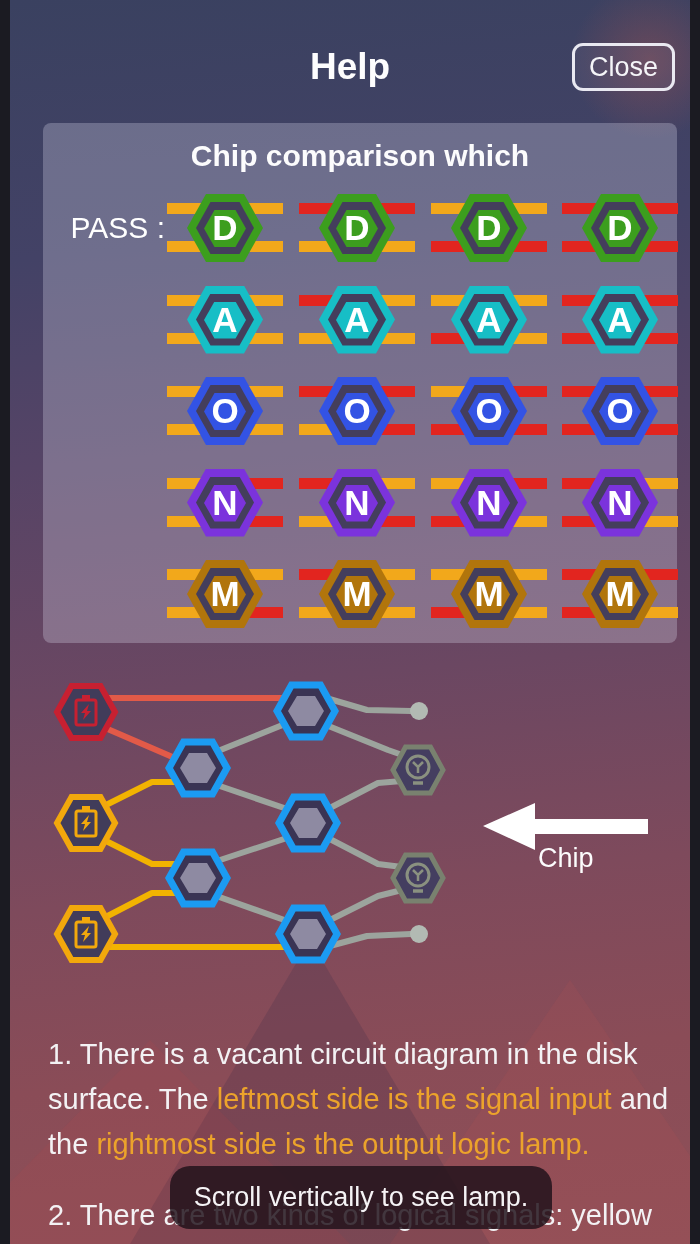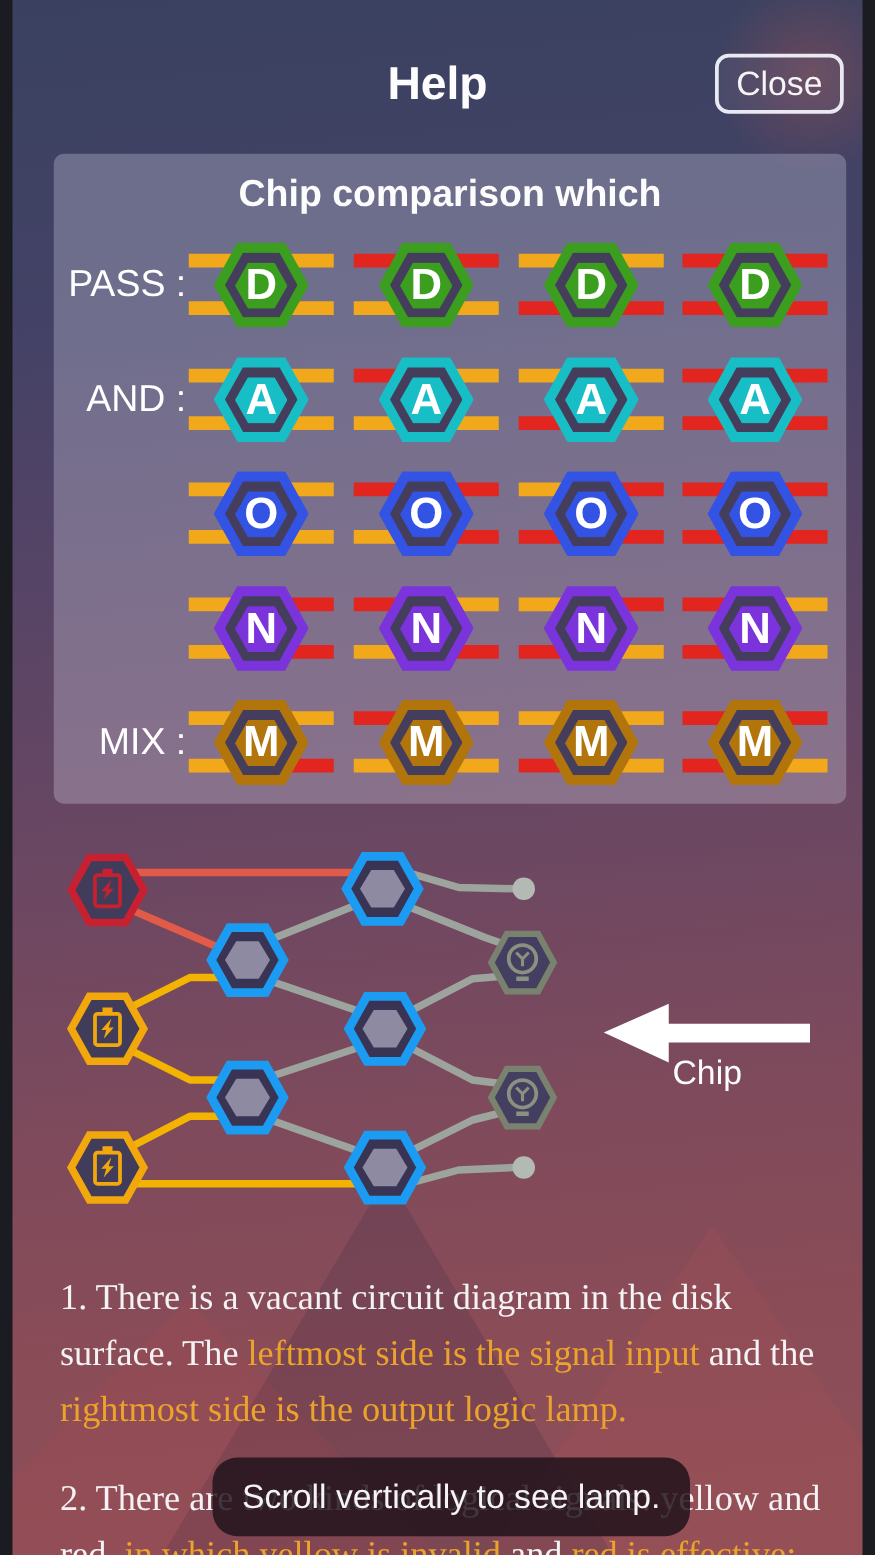--- a/index.html
+++ b/index.html
@@ -17,36 +17,36 @@
   .close-btn{
     position:absolute;right:15px;top:43px;width:103px;height:48px;box-sizing:border-box;
     border:3px solid rgba(242,242,250,0.95);border-radius:11px;background:rgba(150,150,180,0.10);
     color:#F5F5F8;font-size:27px;font-family:inherit;display:flex;align-items:center;justify-content:center;cursor:pointer;
   }
   .panel{
     position:absolute;left:33px;top:123px;width:634px;height:520px;border-radius:8px;
     background:rgba(226,228,246,0.28);
   }
   .panel-title{position:absolute;left:0;top:16px;width:100%;text-align:center;font-size:30px;font-weight:600;color:#FCFCFD;}
-  .chip-row{position:absolute;left:0;width:100%;height:92px;}
+  .chip-row{position:absolute;left:16px;width:100%;height:92px;}
   .row-label{position:absolute;left:0;top:0;width:106px;height:92px;display:flex;align-items:center;justify-content:flex-end;font-size:30px;color:#FFFFFF;}
   .chip-cell{position:absolute;top:0;width:120px;height:92px;}
   .wire{position:absolute;height:11px;width:57px;}
   .w-tl{left:2px;top:21px}.w-tr{left:61px;top:21px}.w-bl{left:2px;top:59px}.w-br{left:61px;top:59px}
   .hex{position:absolute;clip-path:polygon(0 50%,25% 0,75% 0,100% 50%,75% 100%,25% 100%);}
   .hex-outer{width:76px;height:68px;left:22px;top:12px;}
   .hex-ring{width:58px;height:52px;left:31px;top:20px;background:#443E5C;}
   .hex-inner{width:42px;height:37px;left:39px;top:28px;}
   .chip-letter{position:absolute;left:0;top:0;width:120px;height:92px;display:flex;align-items:center;justify-content:center;
     font-size:35px;font-weight:bold;color:#FFFFFF;}
   .circuit{position:absolute;left:30px;top:660px;width:420px;height:322px;}
   .watch-arrow{position:absolute;left:468px;top:798px;width:175px;height:56px;}
   .watch-label{position:absolute;left:528px;top:843px;font-size:27px;color:#FCFCFD;}
   .instructions{position:absolute;left:38px;top:1016px;width:630px;font-size:29px;line-height:45px;color:#F3F2F4;}
-  .instructions p{margin:0 0 26px 0;font-family:Liberation Serif, serif;}
+  .instructions p{margin:16px 0 26px 0;}
   .seg-orange{color:#ECA32B;}
   .toast{
     position:absolute;left:160px;top:1166px;width:382px;height:63px;border-radius:20px;
     background:rgba(32,18,26,0.84);color:#F5F3F5;font-size:27px;
     display:flex;align-items:center;justify-content:center;z-index:5;
   }
 </style>
 </head>
 <body>
 
@@ -99,21 +99,20 @@
             <div class="wire w-tr" style="background:#E2251F"></div>
             <div class="wire w-bl" style="background:#E2251F"></div>
             <div class="wire w-br" style="background:#E2251F"></div>
             <div class="hex hex-outer" style="background:#3C9E1E"></div>
             <div class="hex hex-ring" style="background:#443E5C"></div>
             <div class="hex hex-inner" style="background:#3C9E1E"></div>
             <div class="chip-letter">D</div>
           </div>
         </div>
         <div class="chip-row" style="top: 150.5px;">
-          <div class="row-label">AND :</div>
           <div class="chip-cell" style="left: 106px;">
             <div class="wire w-tl" style="background:#F2A81B"></div>
             <div class="wire w-tr" style="background:#F2A81B"></div>
             <div class="wire w-bl" style="background:#F2A81B"></div>
             <div class="wire w-br" style="background:#F2A81B"></div>
             <div class="hex hex-outer" style="background:#17BEC6"></div>
             <div class="hex hex-ring" style="background:#443E5C"></div>
             <div class="hex hex-inner" style="background:#17BEC6"></div>
             <div class="chip-letter">A</div>
           </div>
@@ -226,21 +225,20 @@
             <div class="wire w-tr" style="background:#F2A81B"></div>
             <div class="wire w-bl" style="background:#E2251F"></div>
             <div class="wire w-br" style="background:#F2A81B"></div>
             <div class="hex hex-outer" style="background:#7B33DC"></div>
             <div class="hex hex-ring" style="background:#443E5C"></div>
             <div class="hex hex-inner" style="background:#7B33DC"></div>
             <div class="chip-letter">N</div>
           </div>
         </div>
         <div class="chip-row" style="top: 425px;">
-          <div class="row-label">MIX :</div>
           <div class="chip-cell" style="left: 106px;">
             <div class="wire w-tl" style="background:#F2A81B"></div>
             <div class="wire w-tr" style="background:#F2A81B"></div>
             <div class="wire w-bl" style="background:#F2A81B"></div>
             <div class="wire w-br" style="background:#E2251F"></div>
             <div class="hex hex-outer" style="background:#B1750C"></div>
             <div class="hex hex-ring" style="background:#443E5C"></div>
             <div class="hex hex-inner" style="background:#B1750C"></div>
             <div class="chip-letter">M</div>
           </div>

